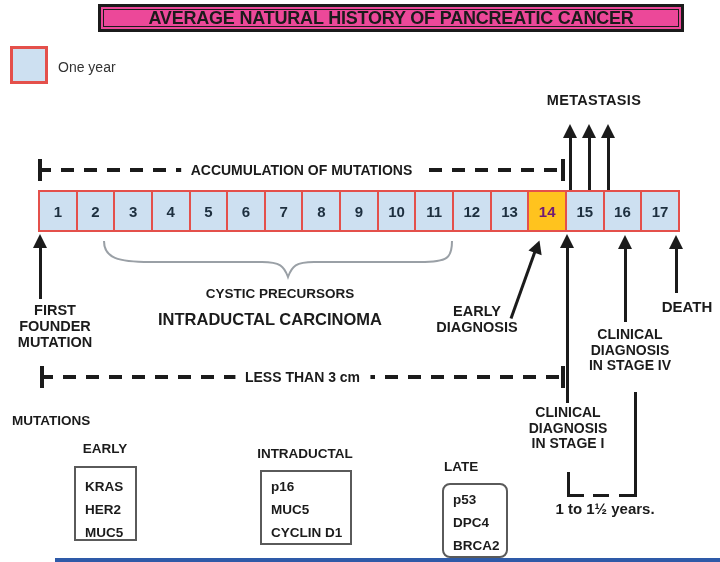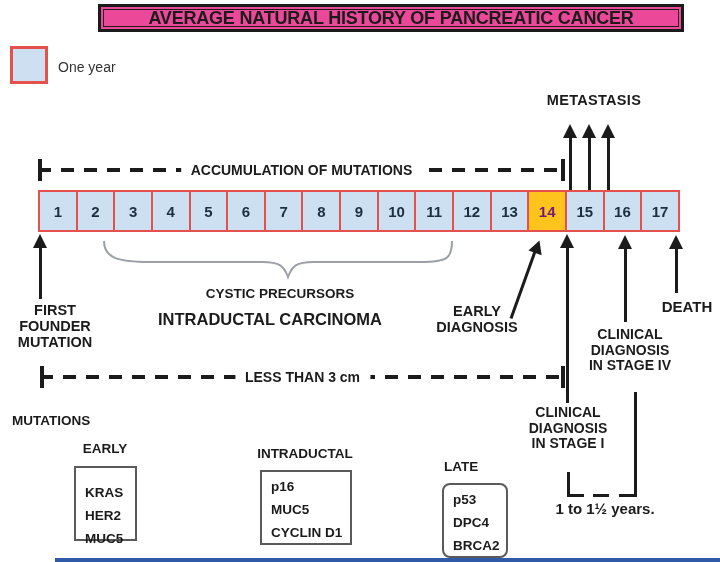--- a/index.html
+++ b/index.html
@@ -59,21 +59,21 @@
   #interval{left:530px;top:501px;width:150px;font-size:15px;}
   
   .bracket-bit{position:absolute;background:#1b1b1b;}
   
   #mut-heading{position:absolute;left:12px;top:413px;font-size:13.5px;font-weight:bold;}
   .mut-group{position:absolute;}
   .group-name{position:absolute;font-weight:bold;font-size:13.5px;text-align:center;}
   .gene-box{position:absolute;border:2px solid #5a5a5a;background:#fff;box-sizing:border-box;}
   .gene{font-weight:bold;font-size:13.5px;line-height:23px;padding-left:9px;white-space:nowrap;}
   .g-early .group-name{left:74px;top:441px;width:62px;}
-  .g-early .gene-box{left:74px;top:466px;width:63px;height:75px;padding-top:13px;}
+  .g-early .gene-box{left:74px;top:466px;width:63px;height:75px;padding-top:7px;}
   .g-mid .group-name{left:238px;top:446px;width:134px;}
   .g-mid .gene-box{left:260px;top:470px;width:92px;height:75px;padding-top:3px;}
   .g-late .group-name{left:441px;top:459px;width:50px;text-align:left;padding-left:3px;}
   .g-late .gene-box{left:442px;top:483px;width:66px;height:75px;padding-top:3px;border-radius:8px;}
   
   .overlay{position:absolute;left:0;top:0;pointer-events:none;}
   .bottom-strip{position:absolute;left:55px;top:558px;width:665px;height:4px;background:#2e5aa8;}
 </style>
 </head>
 <body>

